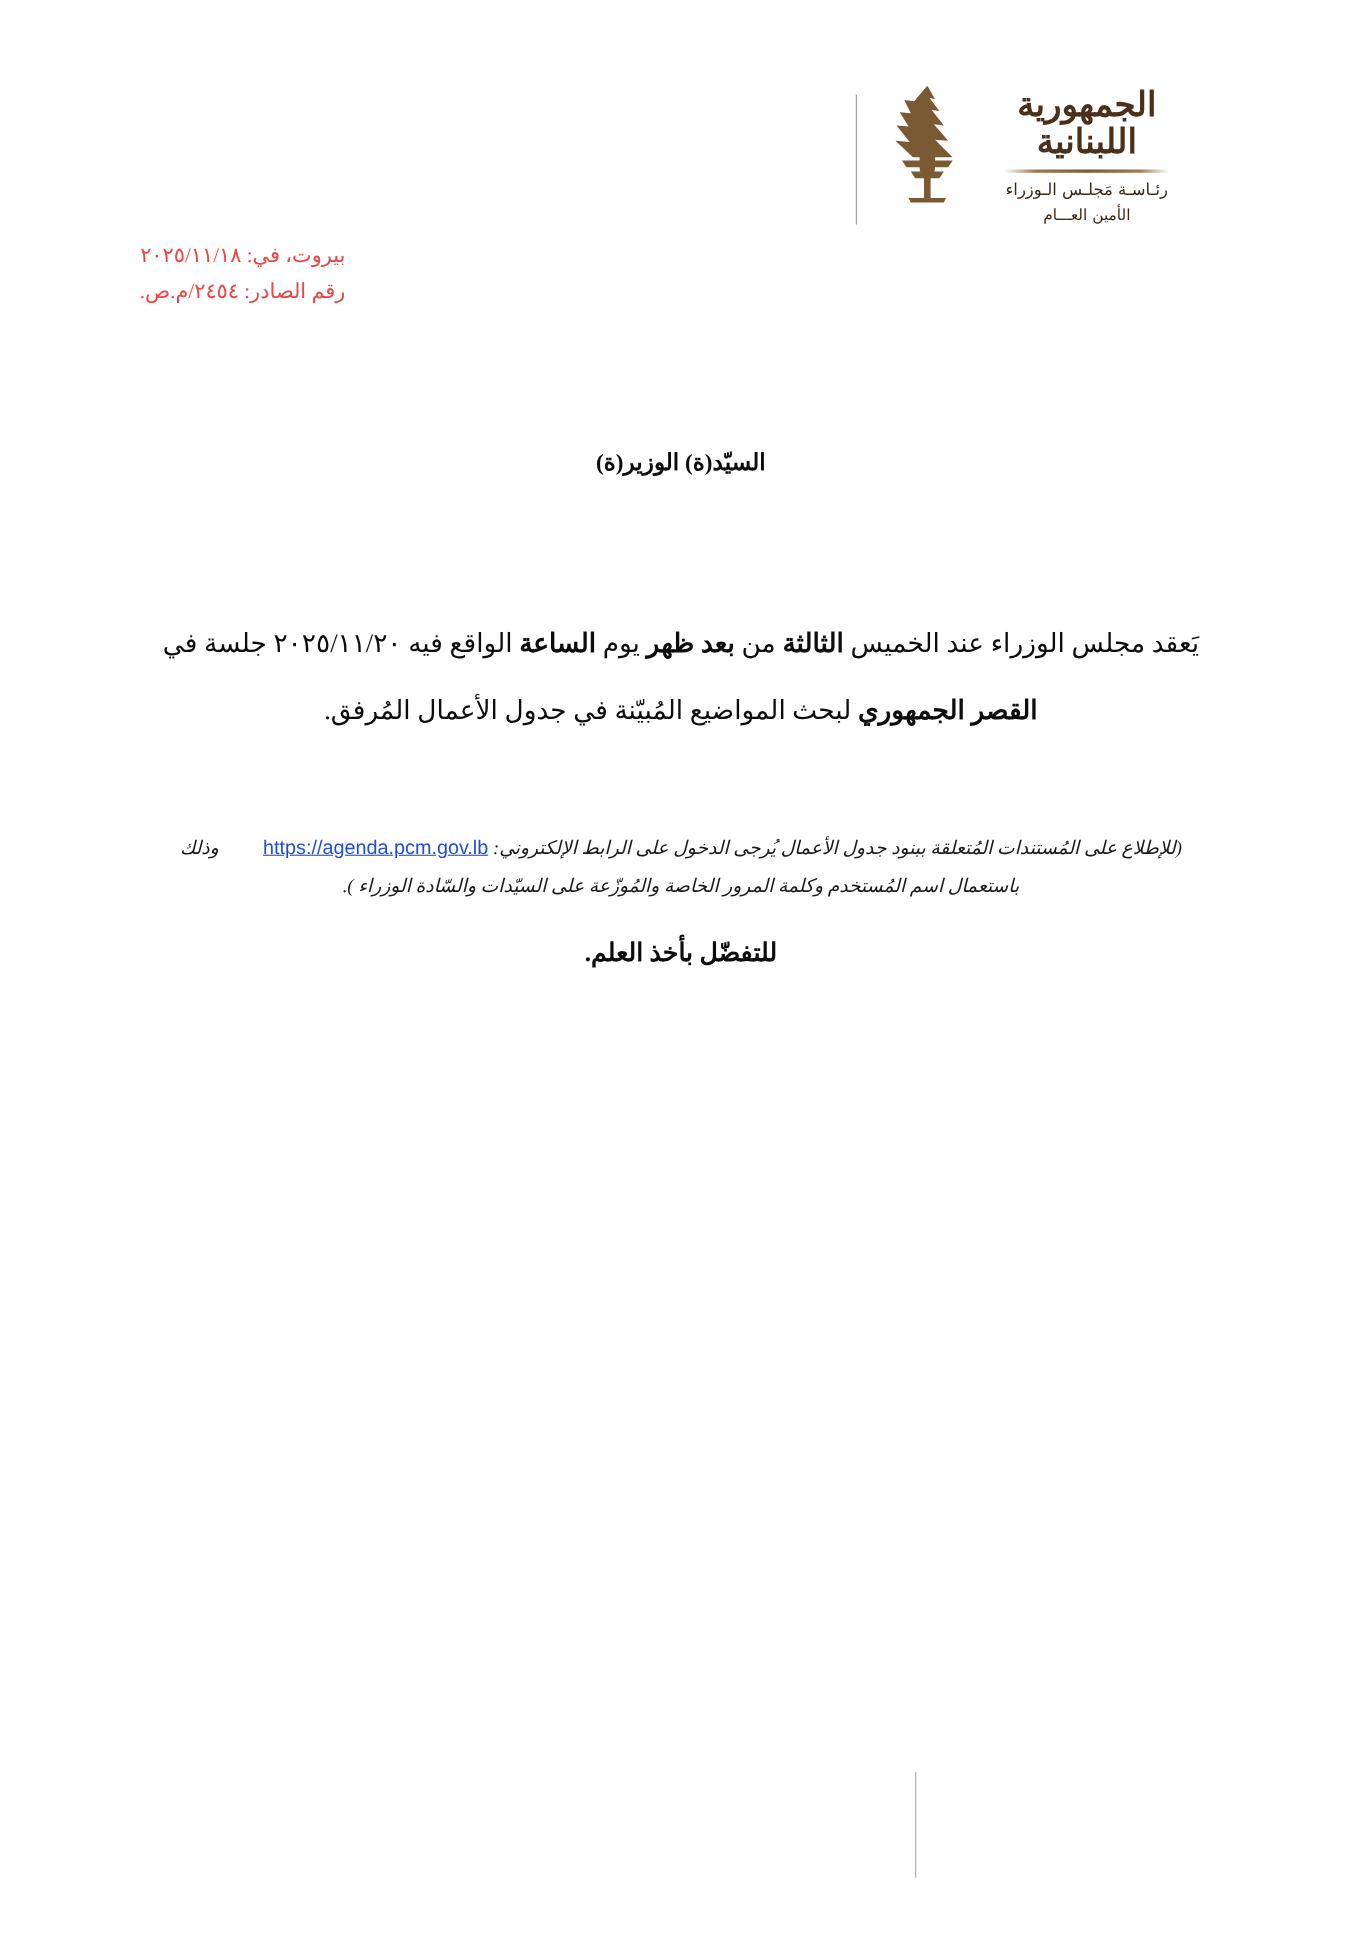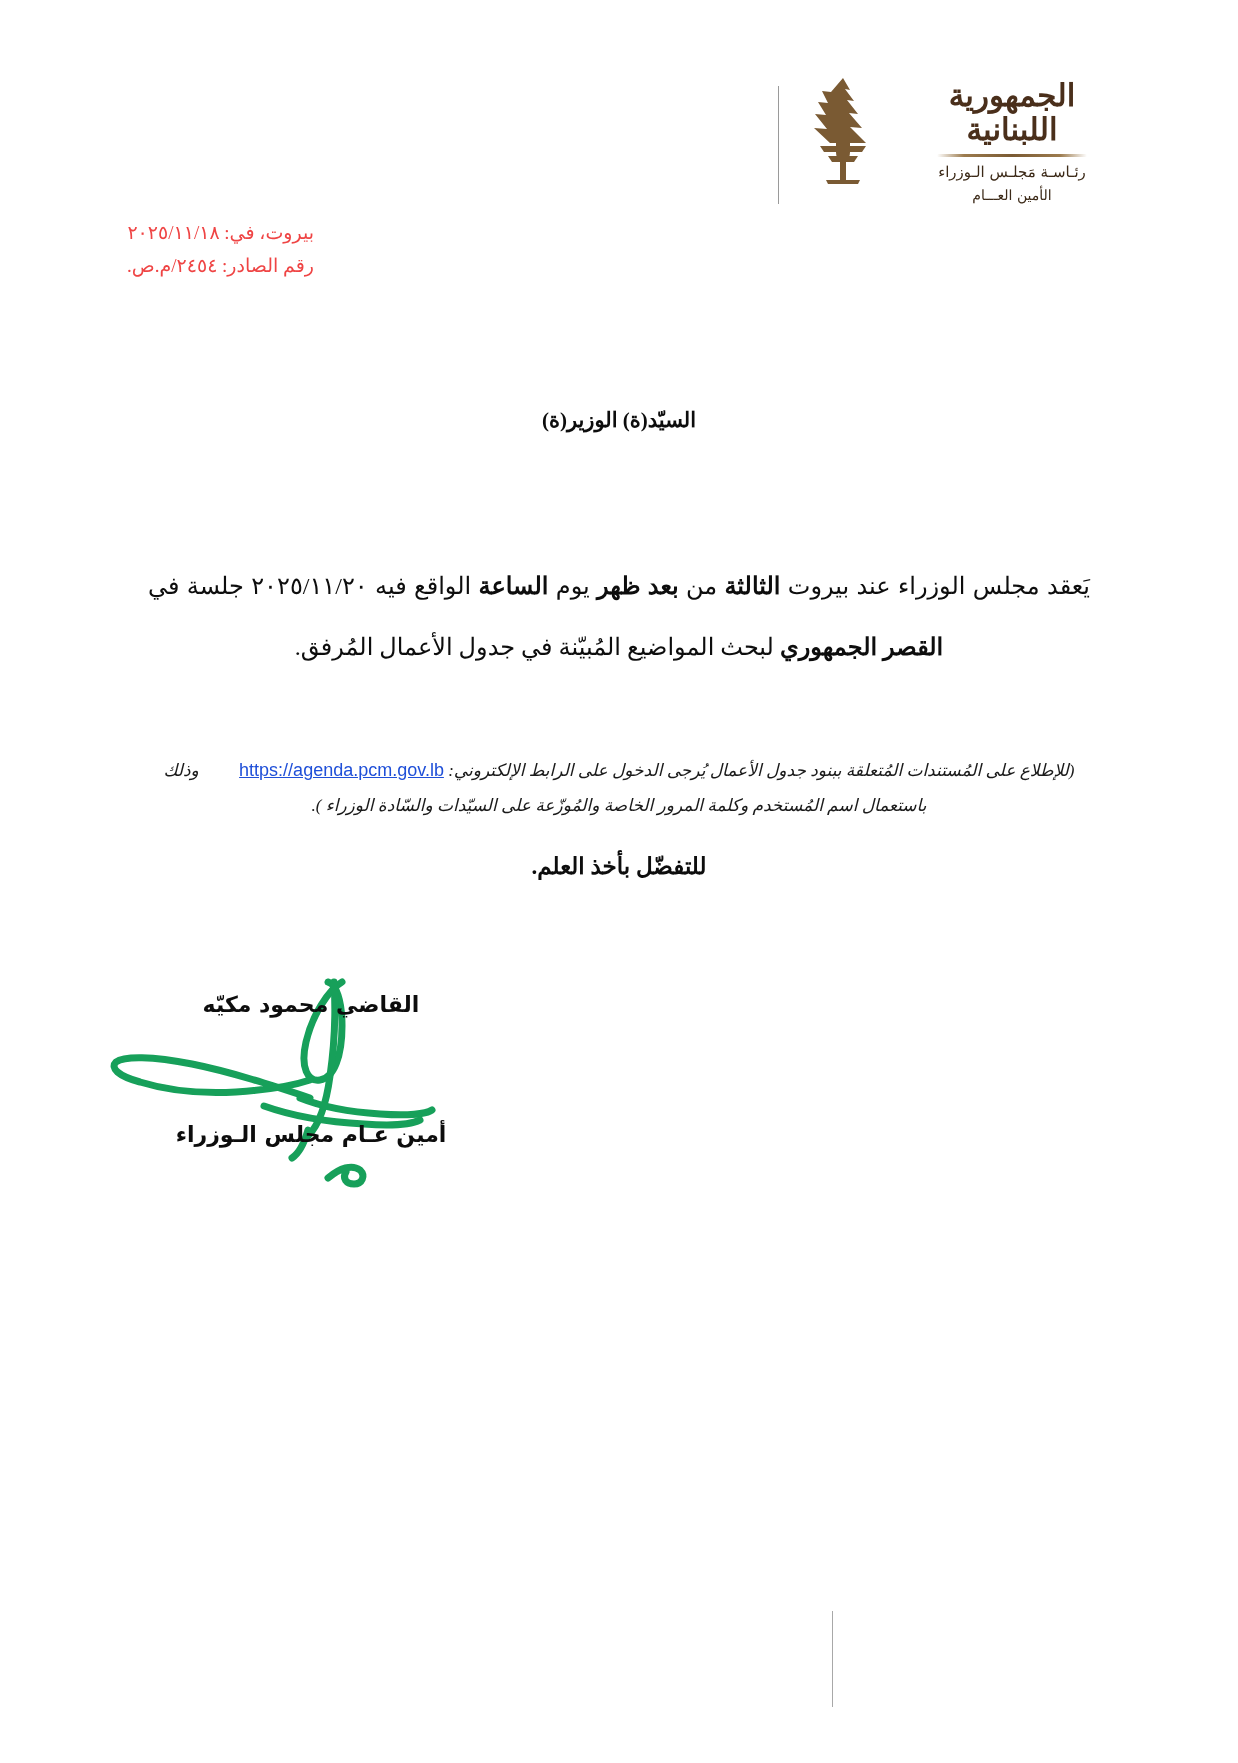--- a/index.html
+++ b/index.html
@@ -23,21 +23,20 @@
   
   .letterhead {
     position: absolute;
     top: 74px;
     right: 118px;
     width: 320px;
     display: flex;
     flex-direction: row-reverse;
     align-items: flex-start;
     justify-content: flex-start;
-    gap: 24px;
   }
   .letterhead-divider {
     position: absolute;
     top: 86px;
     right: 459px;
     width: 1px;
     height: 118px;
     background: #9a9a9a;
   }
   .cedar-wrap {
@@ -280,45 +279,28 @@
   </div>
 
   <div class="refblock">
     <div class="line">بيروت، في:  ٢٠٢٥/١١/١٨</div>
     <div class="line">رقم الصادر: ٢٤٥٤/م.ص.</div>
   </div>
 
   <div class="salutation">السيّد(ة) الوزير(ة)</div>
 
   <div class="body-block">
-    <span>يَعقد مجلس الوزراء عند بيروت </span><b>الثالثة</b><span> من </span><b>بعد ظهر</b><span> يوم </span><b>الساعة</b><span> الواقع فيه </span><span>٢٠٢٥/١١/٢٠</span>
+    <span>يَعقد مجلس الوزراء عند الخميس </span><b>الثالثة</b><span> من </span><b>بعد ظهر</b><span> يوم </span><b>الساعة</b><span> الواقع فيه </span><span>٢٠٢٥/١١/٢٠</span>
     <span>جلسة في </span><b>القصر الجمهوري</b><span> لبحث المواضيع المُبيّنة في جدول الأعمال المُرفق.</span>
   </div>
 
   <div class="note-block">
     <span>(للإطلاع على المُستندات المُتعلقة ببنود جدول الأعمال يُرجى الدخول على الرابط الإلكتروني: </span><a class="note-link" href="#">https://agenda.pcm.gov.lb</a><span> وذلك</span>
     <span>باستعمال اسم المُستخدم وكلمة المرور الخاصة والمُوزّعة على السيّدات والسّادة الوزراء ).</span>
   </div>
 
   <div class="closing">للتفضّل بأخذ العلم.</div>
 
-  <div class="sig-area">
-
-    <svg class="sig-svg" viewBox="0 0 430 290" aria-hidden="true">
-      <g fill="none" stroke="#17a05a" stroke-width="7" stroke-linecap="round" stroke-linejoin="round">
-        <path d="M246 52 C232 60 216 86 210 112 C204 138 212 152 224 150 C238 148 246 126 246 96 C246 70 240 54 232 52"></path>
-        <path d="M238 52 C240 84 238 118 234 146 C230 176 222 196 212 206"></path>
-        <path d="M214 150 C196 156 170 160 140 162 C104 164 70 160 44 152 C22 146 14 138 20 132 C28 126 56 126 96 134 C136 142 178 156 214 168"></path>
-        <path d="M204 168 C224 176 252 182 284 184 C312 186 330 184 336 180"></path>
-        <path d="M168 176 C196 186 230 192 268 194 C296 196 316 194 324 190"></path>
-        <path d="M212 200 C208 214 202 224 196 228"></path>
-        <path d="M232 248 C244 238 256 234 264 240 C270 246 266 254 258 254 C250 254 246 248 250 242"></path>
-      </g>
-    </svg>
-
-    <div class="sig-name">القاضي محمود مكيّه</div>
-    <div class="sig-title">أمين عـام مجلس الـوزراء</div>
-  </div>
 
   <div class="footer-divider"></div>
 
 
 </div>
 
 </body></html>

